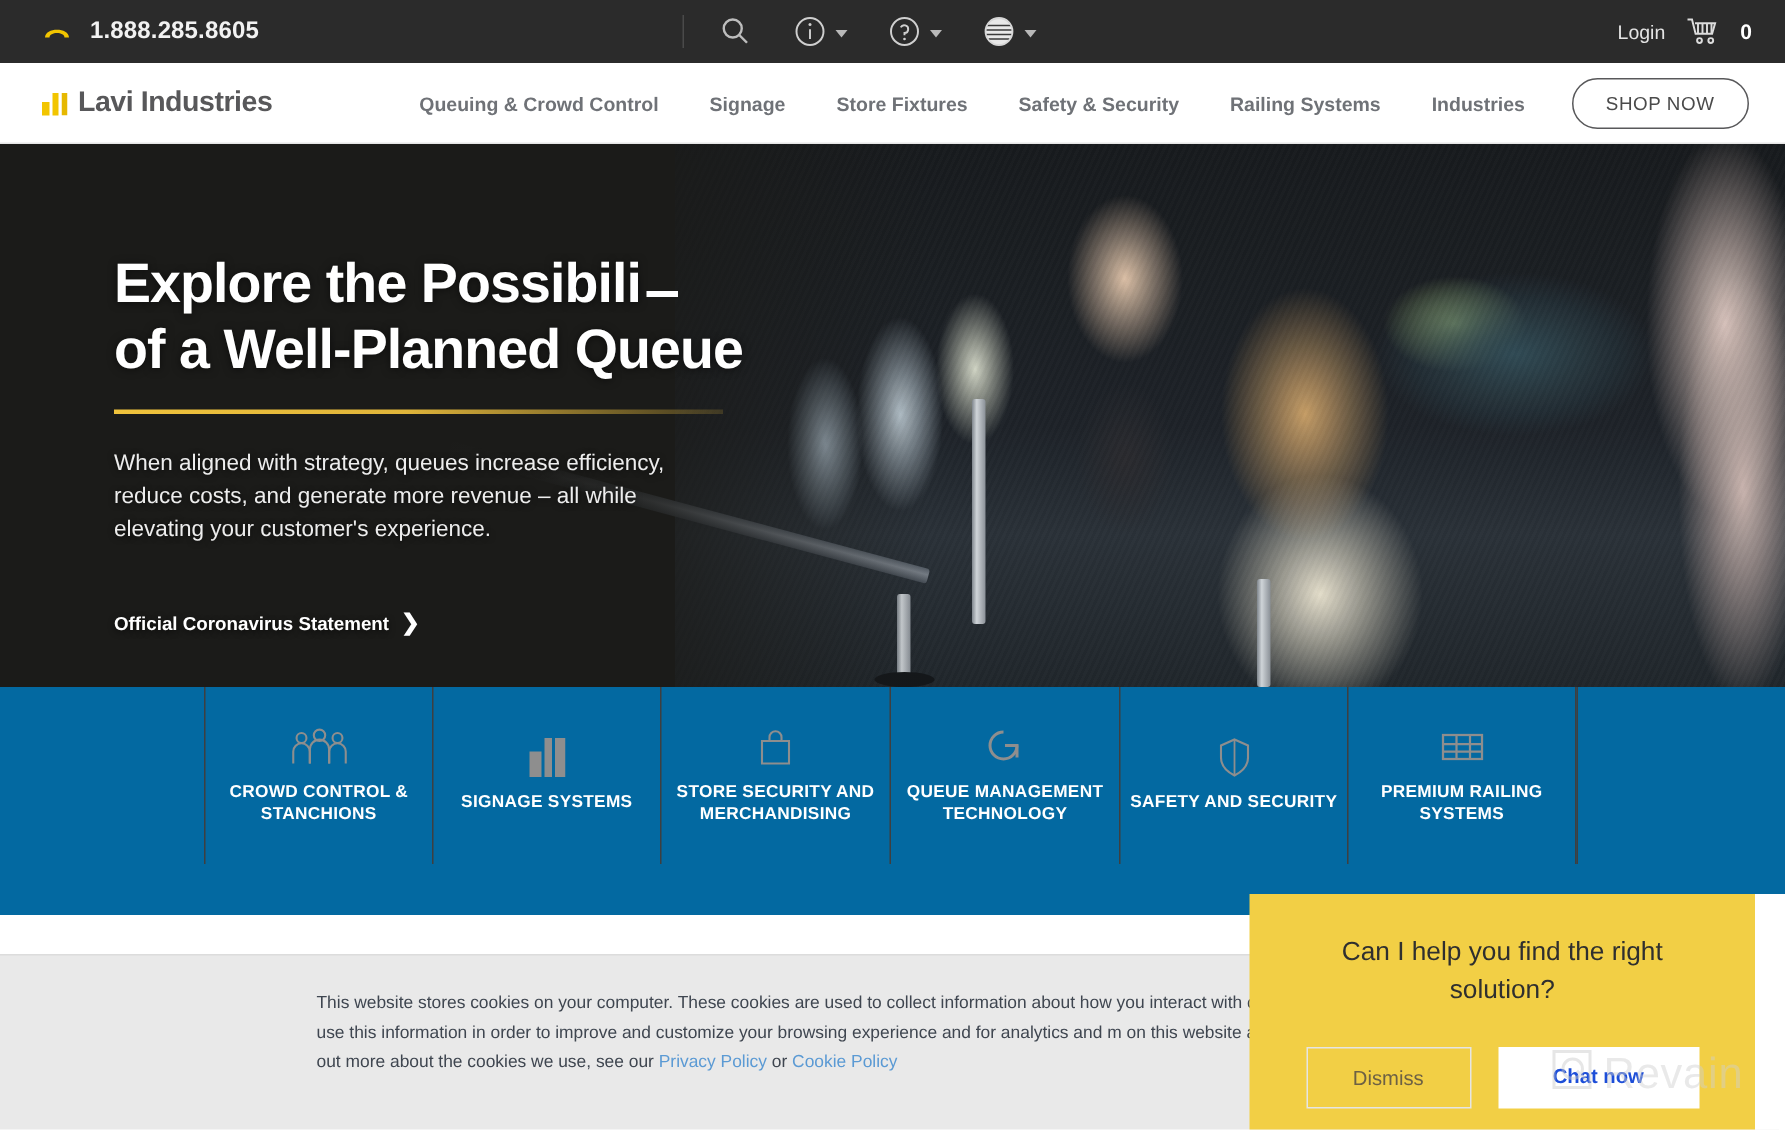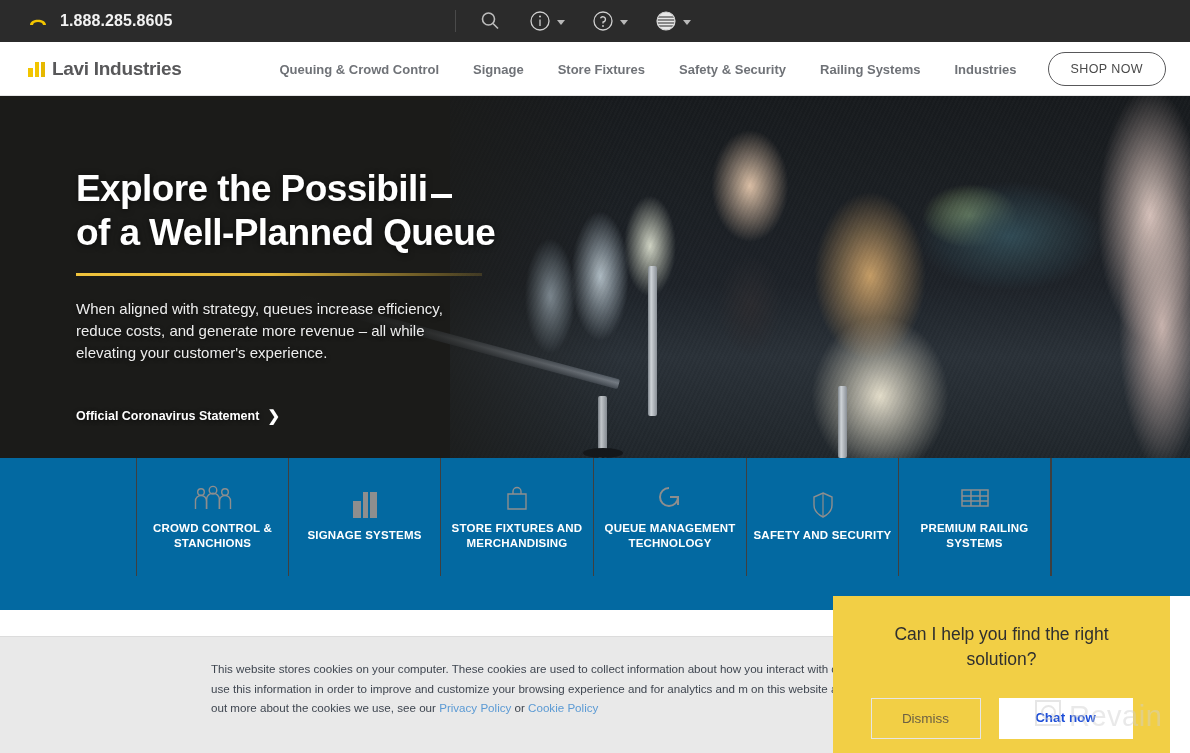--- a/index.html
+++ b/index.html
@@ -381,20 +381,35 @@
           <line x1="3.5" y1="11" x2="20.5" y2="11"></line>
           <line x1="3.5" y1="14" x2="20.5" y2="14"></line>
           <line x1="5" y1="17" x2="19" y2="17"></line>
         </g>
         <circle cx="12" cy="12" r="9" fill="none" stroke="#d6d6d6" stroke-width="1.2"></circle>
       </svg>
       <span class="chev"></span>
     </span>
   </div>
 
+  <div class="topbar-right">
+    <span class="login-link">Login</span>
+    <span class="cart-wrap">
+      <svg width="24" height="20" viewBox="0 0 24 20" fill="none" stroke="#dcdcdc" stroke-width="1.3">
+        <path d="M1 2 h3 l2.4 9.5 h11 l2-7 H6"></path>
+        <circle cx="9" cy="16" r="1.6"></circle>
+          <circle cx="16.5" cy="16" r="1.6"></circle>
+        <line x1="8" y1="5" x2="8" y2="11"></line>
+          <line x1="11" y1="5" x2="11" y2="11"></line>
+        <line x1="14" y1="5" x2="14" y2="11"></line>
+          <line x1="17" y1="5" x2="17" y2="11"></line>
+      </svg>
+      <span class="cart-count">0</span>
+    </span>
+  </div>
 </div>
 
 <div class="header">
   <div class="logo">
     <span class="logo-mark">
       <span class="lm-a"></span>
         <span class="lm-b"></span>
         <span class="lm-c"></span>
     </span>
     <span class="logo-text">Lavi Industries</span>
@@ -465,21 +480,21 @@
     <span class="tile-label">SIGNAGE SYSTEMS</span>
   </div>
 
   <div class="tile wide">
     <span class="tile-icon">
       <svg width="26" height="26" viewBox="0 0 26 26" fill="none" stroke="#8e8e8e" stroke-width="1.4">
         <path d="M4 9 h18 v15 H4 Z"></path>
         <path d="M9 9 V6.5 a4 4 0 0 1 8 0 V9"></path>
       </svg>
     </span>
-    <span class="tile-label">STORE FIXTURES AND MERCHANDISING</span>
+    <span class="tile-label">STORE SECURITY AND MERCHANDISING</span>
   </div>
 
   <div class="tile wide">
     <span class="tile-icon">
       <svg width="26" height="28" viewBox="0 0 26 28" fill="none" stroke="#8e8e8e" stroke-width="2">
         <path d="M21 13 A9 9 0 1 1 12 4"></path>
         <path d="M13 13 L21 13 L21 21"></path>
       </svg>
     </span>
     <span class="tile-label">QUEUE MANAGEMENT TECHNOLOGY</span>

